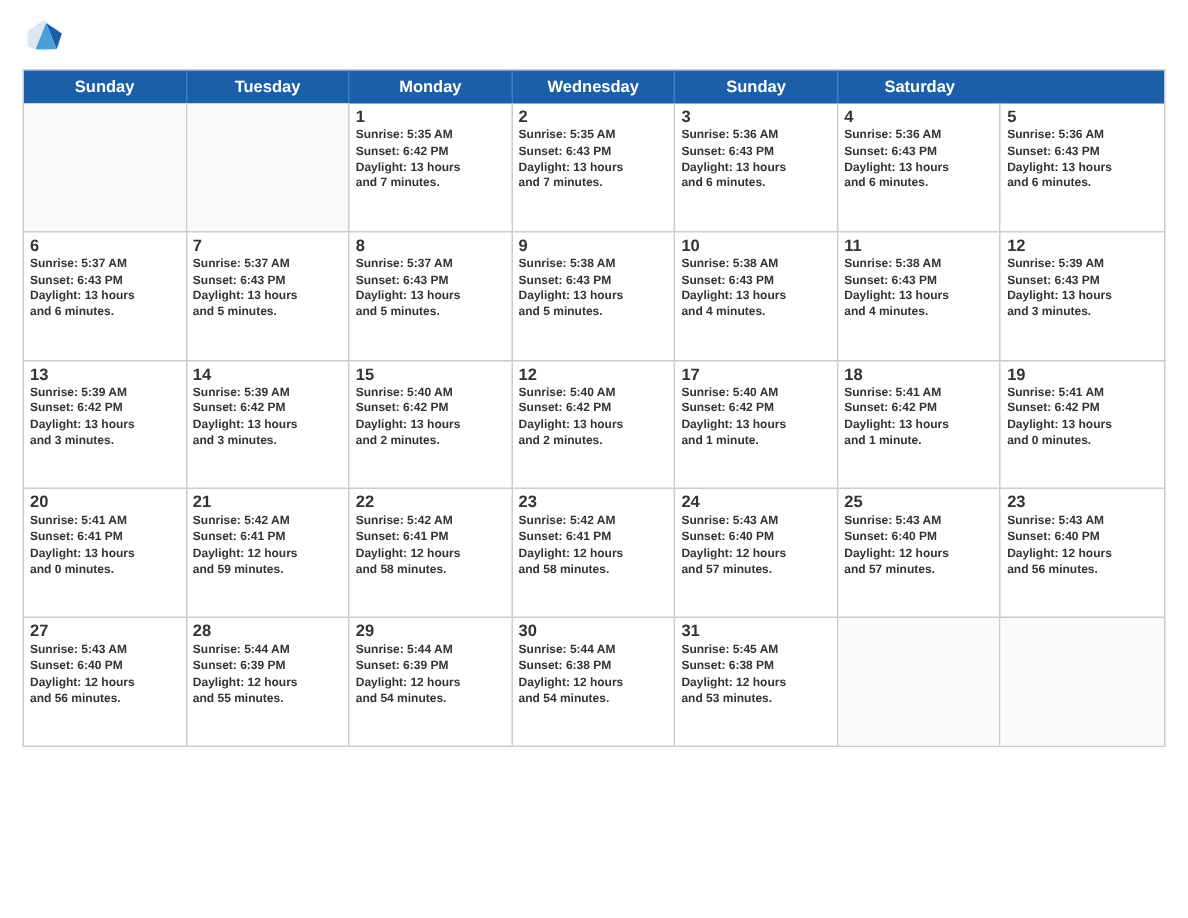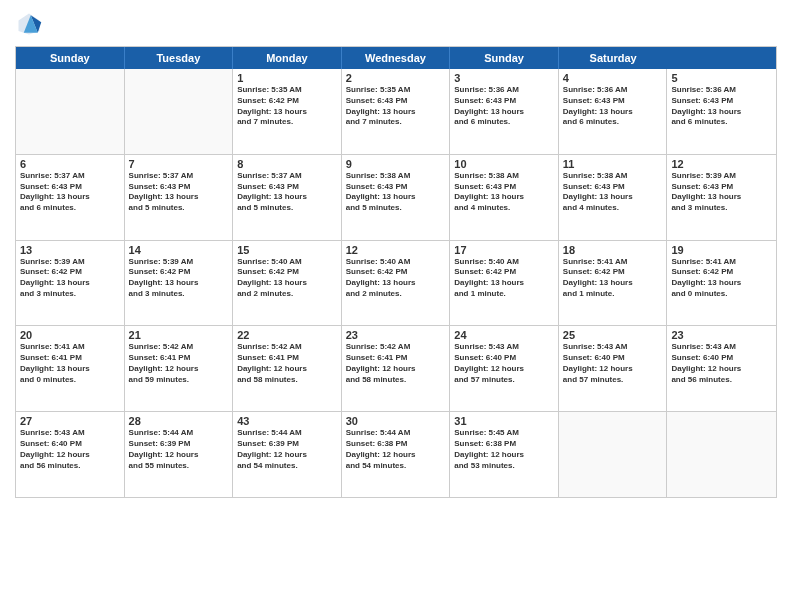--- a/index.html
+++ b/index.html
@@ -348,21 +348,21 @@
 and 56 minutes.</div>
           </div>
           <div class="cal-cell">
             <span class="day-num">28</span>
             <div class="day-info" style="white-space: pre-line;">Sunrise: 5:44 AM
 Sunset: 6:39 PM
 Daylight: 12 hours
 and 55 minutes.</div>
           </div>
           <div class="cal-cell">
-            <span class="day-num">43</span>
+            <span class="day-num">29</span>
             <div class="day-info" style="white-space: pre-line;">Sunrise: 5:44 AM
 Sunset: 6:39 PM
 Daylight: 12 hours
 and 54 minutes.</div>
           </div>
           <div class="cal-cell">
             <span class="day-num">30</span>
             <div class="day-info" style="white-space: pre-line;">Sunrise: 5:44 AM
 Sunset: 6:38 PM
 Daylight: 12 hours

